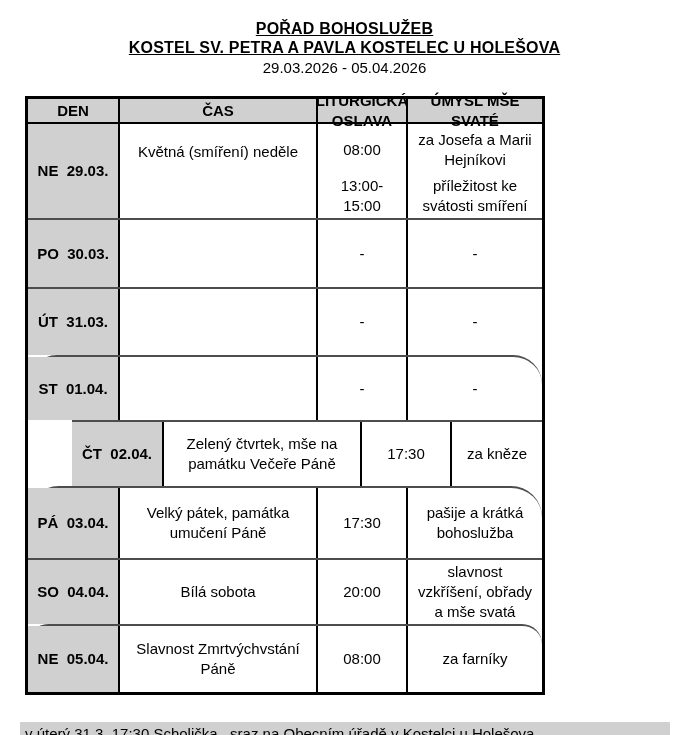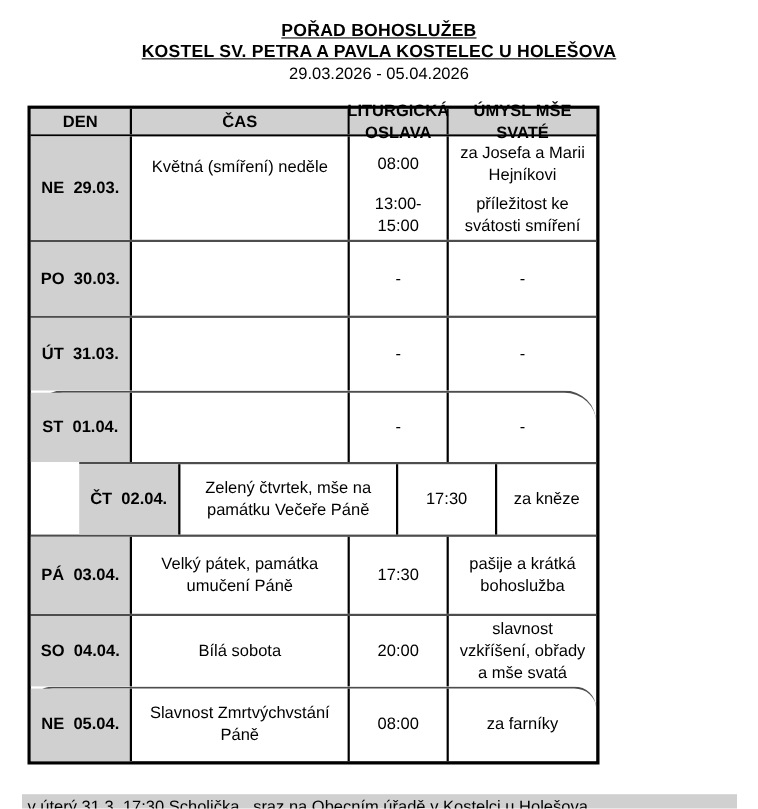--- a/index.html
+++ b/index.html
@@ -199,21 +199,21 @@
         <div class="cell">
           <span>Zelený čtvrtek, mše na památku Večeře Páně</span>
         </div>
         <div class="cell">
           <span>17:30</span>
         </div>
         <div class="cell">
           <span>za kněze</span>
         </div>
       </div>
-      <div class="t-row body-row" style="min-height: 70px;">
+      <div class="t-row body-row" style="min-height: 70px; border-radius: 31px;">
         <div class="cell day-cell"><span>PÁ  03.04.</span></div>
         <div class="cell">
           <span>Velký pátek, památka umučení Páně</span>
         </div>
         <div class="cell">
           <span>17:30</span>
         </div>
         <div class="cell">
           <span>pašije a krátká bohoslužba</span>
         </div>

